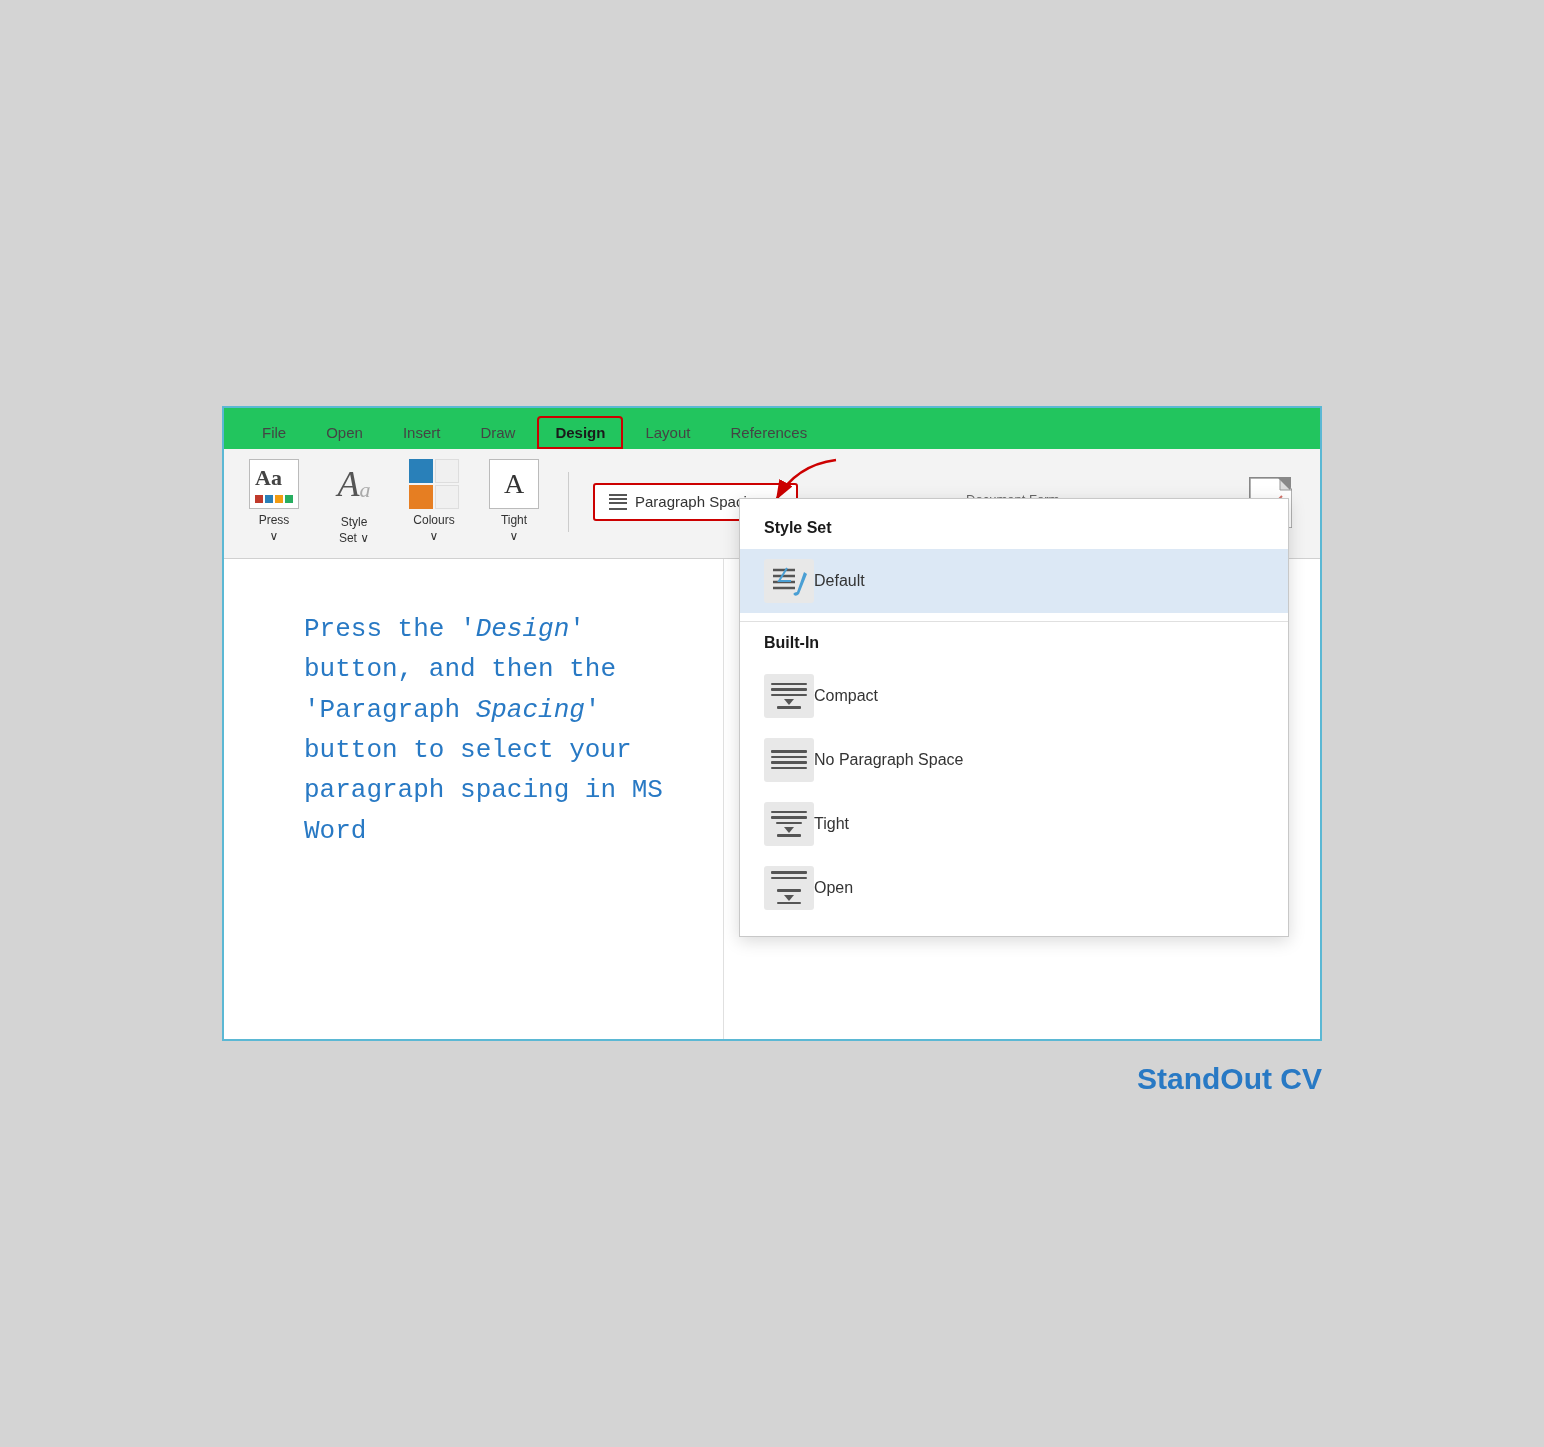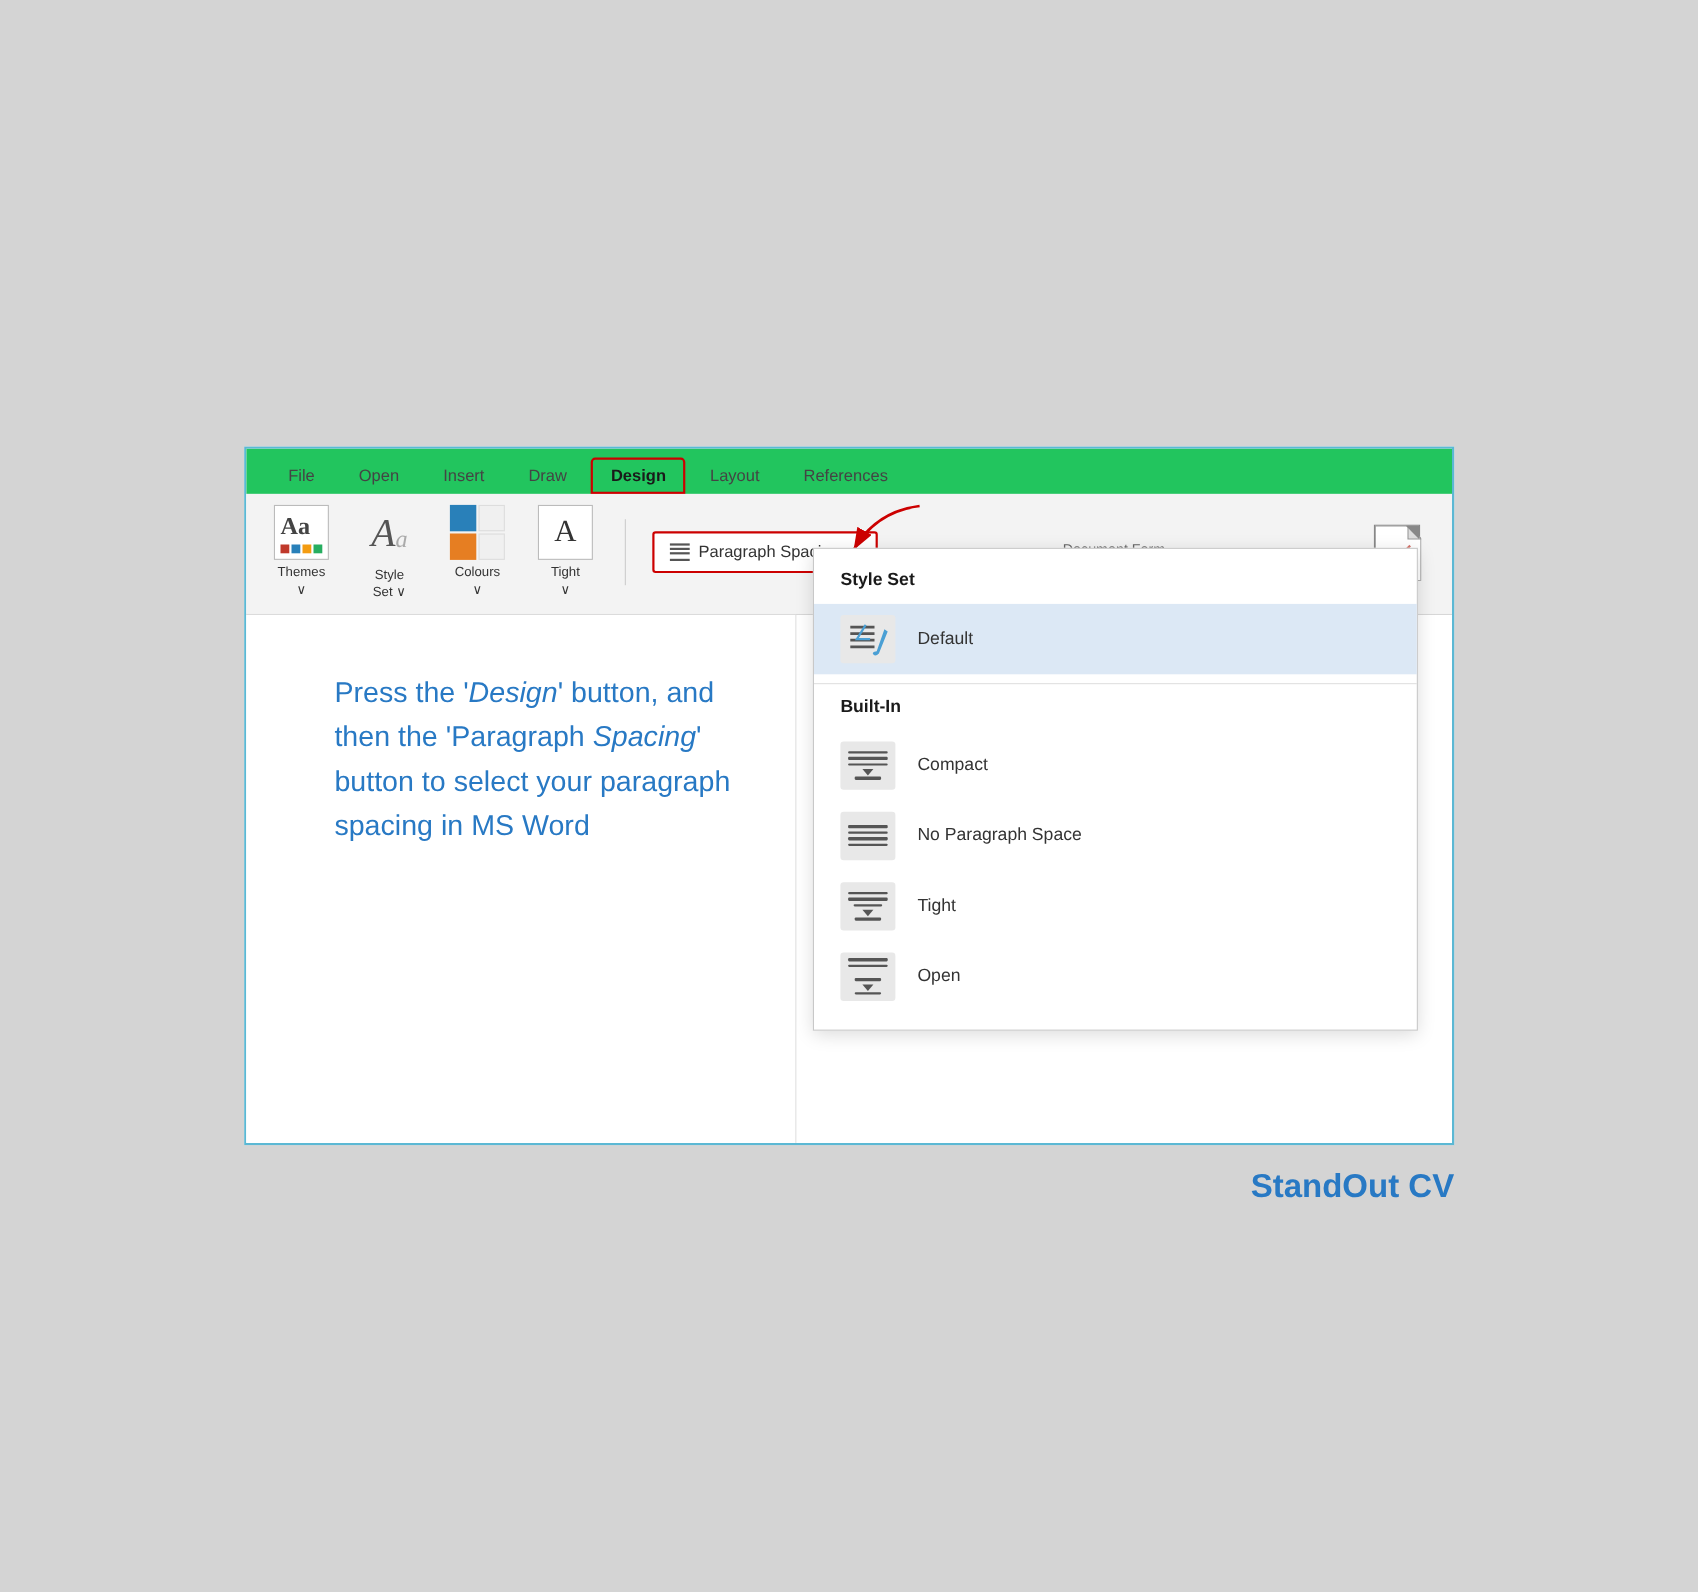--- a/index.html
+++ b/index.html
@@ -176,21 +176,20 @@
     }
     .dropdown-section-title {
       font-size: 16px;
       font-weight: 700;
       color: #1a1a1a;
       padding: 4px 24px 12px 24px;
     }
     .dropdown-item {
       display: flex;
       align-items: center;
-      gap: 20px;
       padding: 10px 24px;
       cursor: pointer;
     }
     .dropdown-item.selected {
       background: #dce8f5;
     }
     .dropdown-item-icon {
       width: 50px;
       height: 44px;
       display: flex;
@@ -219,20 +218,21 @@
     .doc-content {
       display: flex;
       background: white;
       min-height: 480px;
     }
     .doc-text-panel {
       width: 500px;
       padding: 50px 50px 50px 80px;
       border-right: 1px solid #e0e0e0;
       background: white;
+      font-family: Liberation Mono, monospace;
     }
     .doc-text {
       font-size: 26px;
       line-height: 1.55;
       color: #2879c4;
     }
     .doc-text em {
       font-style: italic;
     }
     
@@ -291,21 +291,21 @@
               <div style="font-size:22px;font-weight:bold;font-family:serif;color:#444;text-align:left;">Aa</div>
               <div style="display:flex;gap:2px;margin-top:4px;">
                 <span style="width:8px;height:8px;background:#c0392b;display:inline-block;"></span>
                 <span style="width:8px;height:8px;background:#2980b9;display:inline-block;"></span>
                 <span style="width:8px;height:8px;background:#f39c12;display:inline-block;"></span>
                 <span style="width:8px;height:8px;background:#27ae60;display:inline-block;"></span>
               </div>
             </div>
           </div>
           <div class="toolbar-label">
-            <span>Themes</span><br>
+            <span>Press</span><br>
             <span>∨</span>
           </div>
         </div>
 
         <div class="toolbar-item">
           <div style="width:54px;height:54px;display:flex;align-items:center;justify-content:center;">
             <span style="font-size:36px;color:#555;font-family:serif;font-style:italic;">A</span>
             <span style="font-size:22px;color:#aaa;font-family:serif;font-style:italic;position:relative;top:6px;">a</span>
           </div>
           <div class="toolbar-label">Style<br>Set ∨</div>

